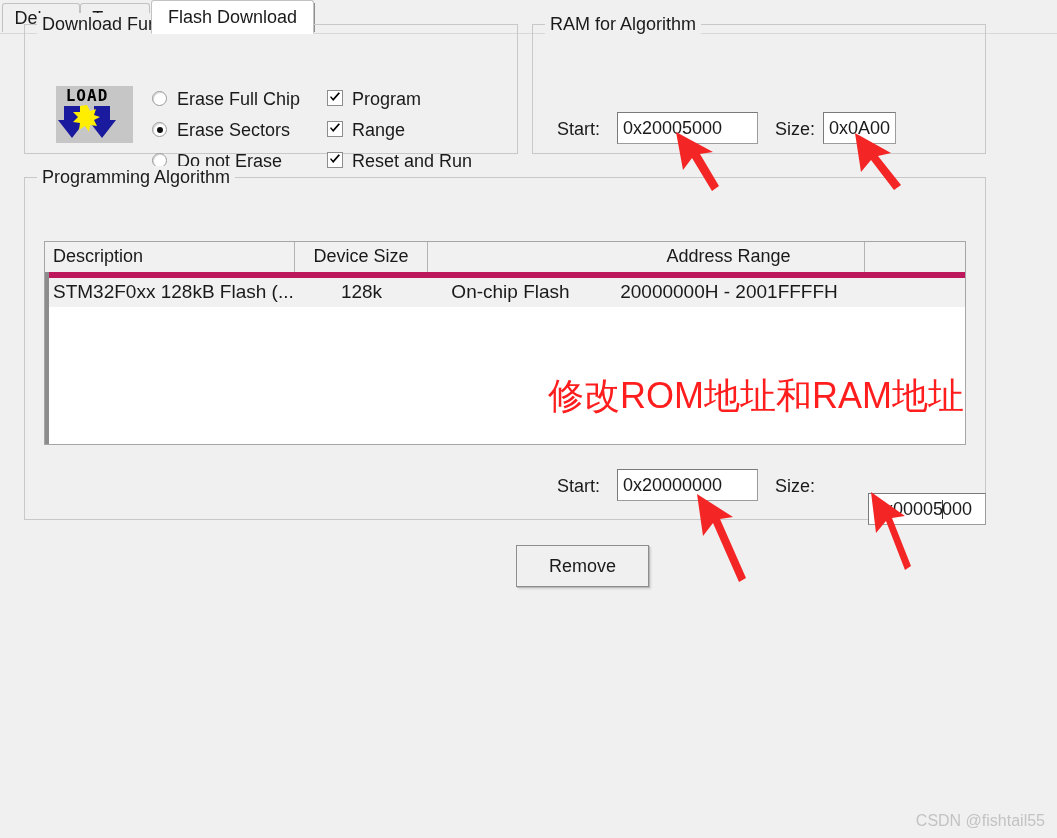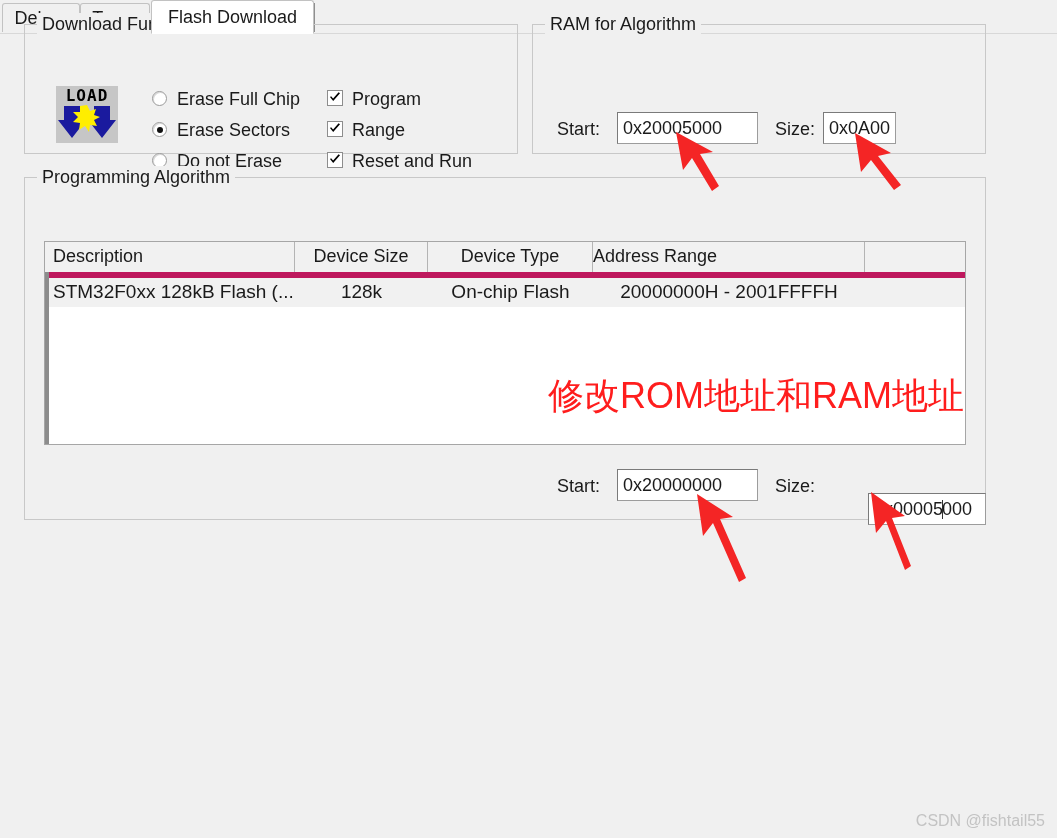--- a/index.html
+++ b/index.html
@@ -94,20 +94,21 @@
   #grp-download { left: 24px;  top: 24px;  width: 494px; height: 130px; }
   #grp-ram      { left: 532px; top: 24px;  width: 454px; height: 130px; }
   #grp-prog     { left: 24px;  top: 177px; width: 962px; height: 343px; }
 
   
   .load-icon {
     position: absolute;
     left: 56px; top: 86px;
     width: 62px; height: 57px;
     background: #c6c6c6;
+    padding-left: 15px;
   }
   .load-icon .load-text {
     position: absolute;
     left: 0; top: 1px;
     width: 62px;
     text-align: center;
     font-family: "DejaVu Sans Mono", monospace;
     font-weight: bold;
     font-size: 16px;
     letter-spacing: 1px;
@@ -214,21 +215,21 @@
     color: #1a1a1a;
     background: #f1f1f1;
     border-right: 1px solid #b4b4b4;
     box-sizing: border-box;
     white-space: nowrap;
     overflow: hidden;
   }
   .th.c0 { left: 0;   width: 250px; padding-left: 8px; text-align: left; }
   .th.c1 { left: 250px; width: 133px; text-align: center; }
   .th.c2 { left: 383px; width: 165px; text-align: center; }
-  .th.c3 { left: 548px; width: 272px; }
+  .th.c3 { left: 548px; width: 272px; text-align: center; }
   .th.c4 { left: 820px; width: 100px; border-right: none; }
 
   .trow {
     position: relative;
     height: 29px;
     background: #f1f1f1;
   }
   .td {
     position: absolute;
     top: 0; height: 29px;
@@ -364,21 +365,20 @@
   <div class="textbox" style="left:823px; top:112px; width:73px;">0x0A00</div>
 
   <div class="group" id="grp-prog">
     <div class="group-title">Programming Algorithm</div>
   </div>
 
   <div class="table-wrap">
     <div class="thead">
       <div class="th c0">Description</div>
       <div class="th c1">Device Size</div>
-      <div class="th c2">Device Type</div>
       <div class="th c3">Address Range</div>
       <div class="th c4"></div>
     </div>
     <div class="trow">
       <div class="td c0">STM32F0xx 128kB Flash (...</div>
       <div class="td c1">128k</div>
       <div class="td c2">On-chip Flash</div>
       <div class="td c3">20000000H - 2001FFFFH</div>
       <div class="td c4"></div>
     </div>
@@ -387,20 +387,21 @@
 
   <div class="annotation">修改ROM地址和RAM地址</div>
 
   <div class="field-label" style="left:557px; top:473px;">Start:</div>
   <div class="textbox" style="left:617px; top:469px; width:141px;">0x20000000</div>
   <div class="field-label" style="left:775px; top:473px;">Size:</div>
   <div class="textbox" style="left:868px; top:469px; width:118px;margin-top:24px;">
     <span>0x00005</span><span class="caret"></span><span>000</span>
   </div>
 
+  <div class="btn" id="btn-remove">Remove</div>
 
   <svg class="arrows">
     <g fill="#f42525">
       <path d="M676,132 L683,170 L692,158 L712,191 L719,186 L700,154 L713,152 Z"></path>
     </g>
     <g fill="#f42525">
       <path d="M855,133 L861,172 L871,160 L894,190 L901,185 L878,156 L891,153 Z"></path>
     </g>
     <g fill="#f42525">
       <path d="M697,494 L703,536 L713,523 L739,582 L746,578 L720,519 L733,517 Z"></path>

